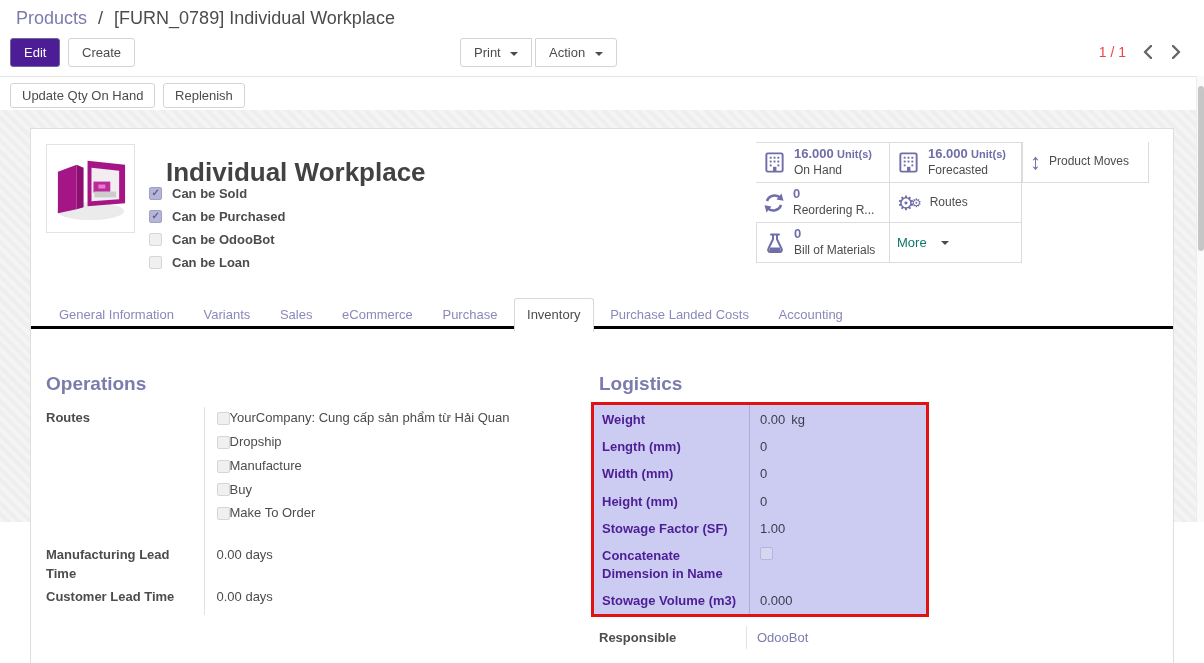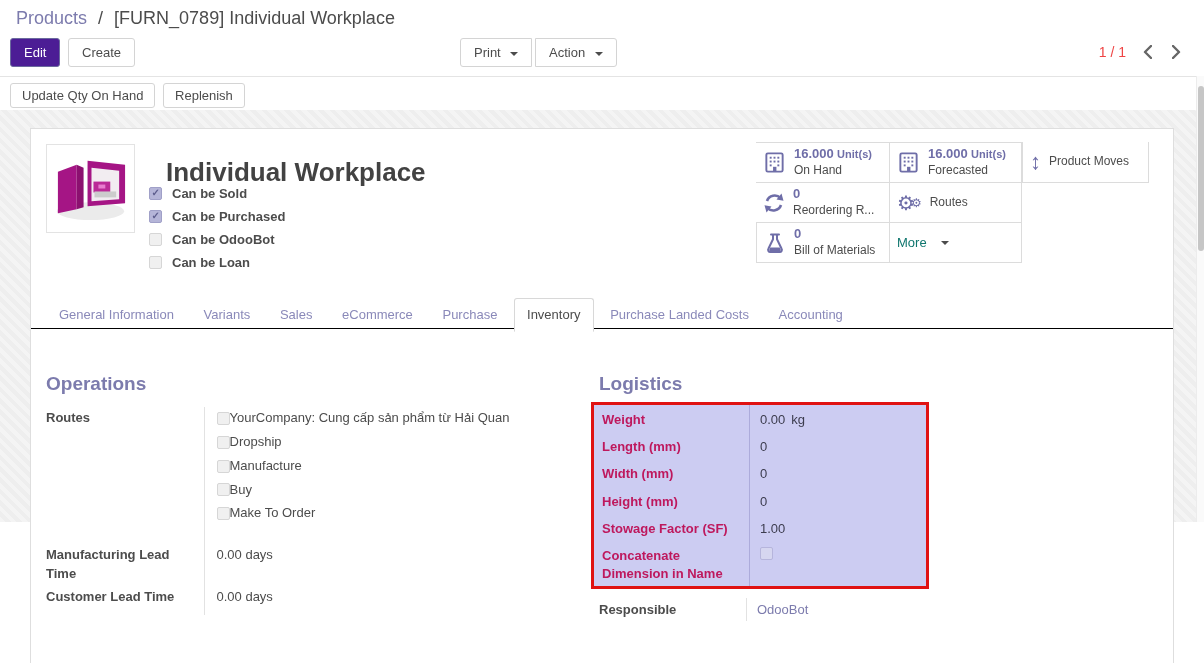--- a/index.html
+++ b/index.html
@@ -67,21 +67,21 @@
   .stat-val { color:#6f6ea8; font-weight:bold; font-size:13px; }
   .stat-unit { color:#6f6ea8; font-weight:bold; font-size:11px; }
   .green { color:#28a745; }
   .sicon { flex:0 0 auto; display:inline-flex; align-items:center; color:#6f6ea8; }
   .arrows-glyph { font-size:22px; color:#6f6ea8; font-weight:bold; line-height:1; }
   .gear-big { font-size:20px; color:#6f6ea8; line-height:1; }
   .gear-small { font-size:12px; color:#6f6ea8; line-height:1; margin-left:-4px; vertical-align:7px; }
   .more-cell { font-size:13px; color:#0f766e; }
 
   
-  .tabs { position:relative; margin-top:0; padding-left:15px; border-bottom:1px solid #000000; height:32px; }
+  .tabs { position:relative; margin-top:0; padding-left:15px; border-bottom:3px solid #000000; height:32px; }
   .tab { display:inline-block; padding:8px 12px 9px; font-size:13px; color:#8a89b9; cursor:pointer;
          position:relative; top:1px; border:1px solid transparent; }
   .tab.active { background:#fff; color:#4c4c4c; border-color:#d8d8d8; border-bottom-color:#fff;
                 border-radius:3px 3px 0 0; }
 
   
   .tab-content { position:relative; height:460px; }
   .col-left  { position:absolute; left:15px;  top:44px; width:530px; }
   .col-right { position:absolute; left:560px; top:44px; width:560px; }
   h2.group-heading { font-size:19px; font-weight:bold; color:#7c7bad; margin:0 0 12px 0; }
@@ -94,21 +94,21 @@
   .fvalue { display:table-cell; border-left:1px solid #e2e2e2; padding:2px 0 8px 12px;
             vertical-align:top; line-height:1.45; }
   .route-item { display:flex; align-items:center; margin-bottom:5px; }
   .route-item span.rlabel { }
   .routes-cell { padding-bottom:16px; }
 
   
   .hl-box { border:3px solid #e01212; background:#ccccf2; width:338px; }
   .ltable { display:table; width:100%; }
   .lrow { display:table-row; }
-  .llabel { display:table-cell; width:155px; font-weight:bold; color:#be185d;
+  .llabel { display:table-cell; width:155px; font-weight:bold; color:#4c1d95;
             padding:6px 8px 3px 8px; vertical-align:top; line-height:1.4; }
   .lvalue { display:table-cell; border-left:1px solid #acabdb; padding:6px 0 3px 10px;
             vertical-align:top; line-height:1.4; color:#3c3c4e; }
   .lunit { margin-left:6px; }
   .resp-row { display:table; width:338px; margin-top:9px; }
   .resp-label { display:table-cell; width:155px; font-weight:bold; padding:4px 8px 4px 8px; }
   .resp-value { display:table-cell; border-left:1px solid #e2e2e2; padding:4px 0 4px 10px; }
   .resp-value a { color:#7c7bad; text-decoration:none; cursor:pointer; }
 
   
@@ -366,20 +366,24 @@
                 <div class="lvalue"><span>0</span></div>
               </div>
               <div class="lrow">
                 <div class="llabel">Stowage Factor (SF)</div>
                 <div class="lvalue"><span>1.00</span></div>
               </div>
               <div class="lrow">
                 <div class="llabel">Concatenate Dimension in Name</div>
                 <div class="lvalue"><span class="cb lav"></span></div>
               </div>
+              <div class="lrow">
+                <div class="llabel">Stowage Volume (m3)</div>
+                <div class="lvalue"><span>0.000</span></div>
+              </div>
             </div>
           </div>
 
           <div class="resp-row">
             <div class="resp-label">Responsible</div>
             <div class="resp-value"><a>OdooBot</a></div>
           </div>
         </div>
 
       </div>

